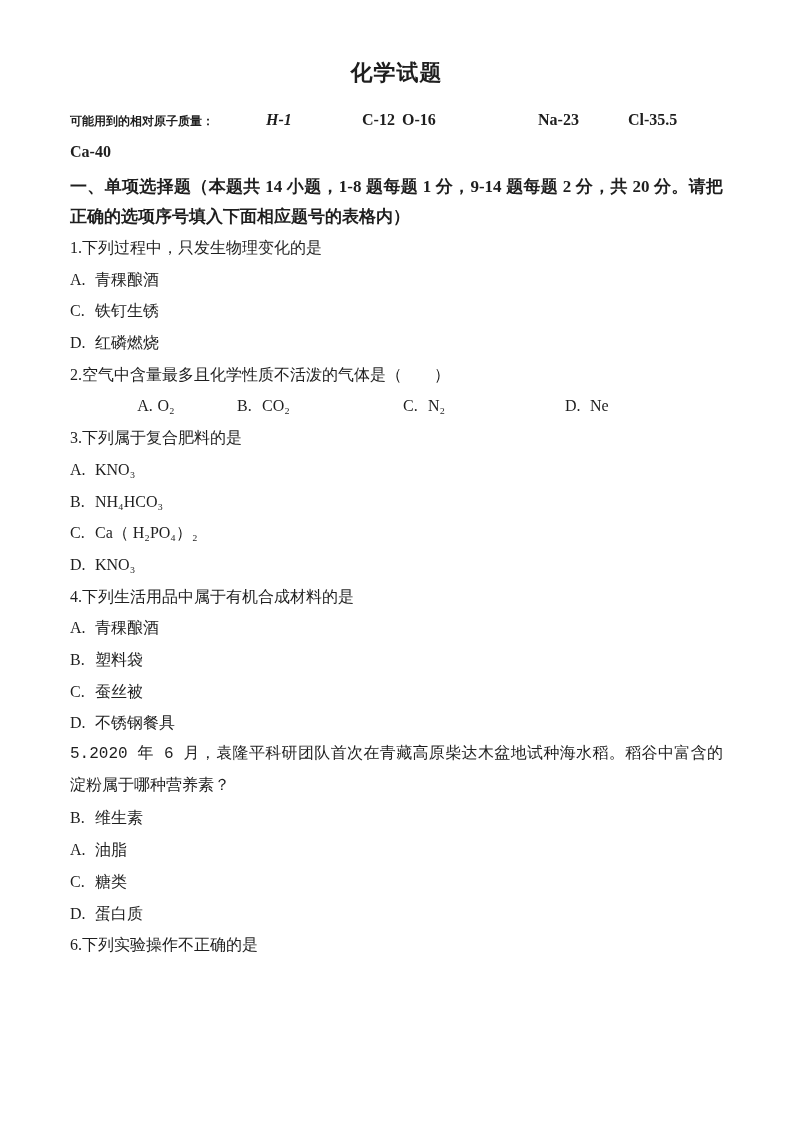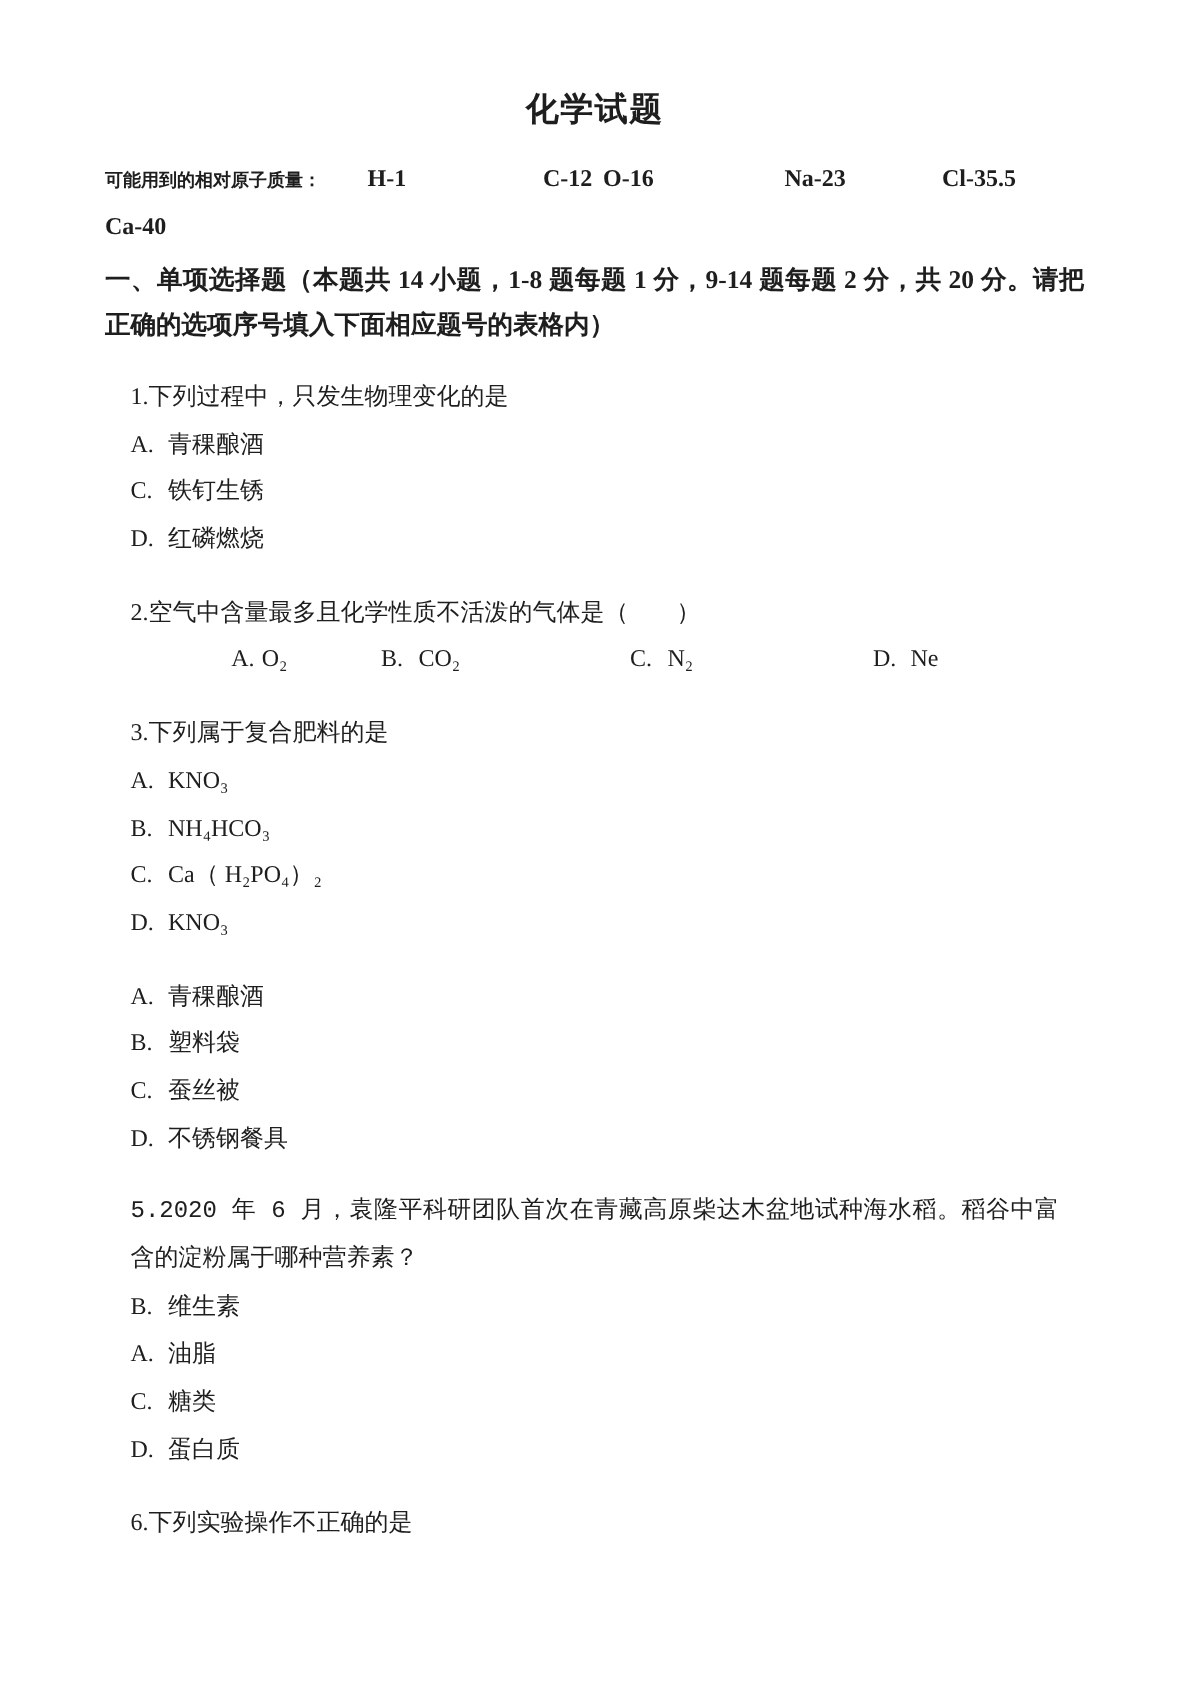--- a/index.html
+++ b/index.html
@@ -36,40 +36,40 @@
     height: 32px;
     line-height: 32px;
     font-weight: bold;
   }
   .masses-label { font-size: 12px; }
   .mass-val {
     position: absolute;
     top: 0;
     font-size: 16px;
   }
-  .mass-0 { left: 175px; }
+  .mass-0 { left: 196px; font-style: italic; }
   .mass-1 { left: 292px; }
   .mass-2 { left: 332px; }
-  .mass-3 { left: 453px; }
+  .mass-3 { left: 468px; }
   .mass-4 { left: 558px; }
   .masses-line2 {
     height: 32px;
     line-height: 32px;
     font-weight: bold;
     font-size: 16px;
   }
   .section-header {
     margin-top: 4px;
     font-size: 17px;
     font-weight: bold;
     line-height: 30px;
     text-align: justify;
     text-justify: inter-ideograph;
   }
-  .q-block { margin: 17px; }
+  .q-block { margin: 0; }
   .q-text {
     font-size: 16px;
     line-height: 31.7px;
     white-space: pre-wrap;
   }
   .q-text.justify {
     text-align: justify;
     white-space: normal;
     font-family: Liberation Mono, monospace;
   }
@@ -141,20 +141,21 @@
     </div>
     <div class="opt-line">
       <span class="opt-label">C.</span><span>Ca（ H₂PO₄）₂</span>
     </div>
     <div class="opt-line">
       <span class="opt-label">D.</span><span>KNO₃</span>
     </div>
   </div>
 
   <div class="q-block">
+    <div class="q-text">4.下列生活用品中属于有机合成材料的是</div>
     <div class="opt-line">
       <span class="opt-label">A.</span><span>青稞酿酒</span>
     </div>
     <div class="opt-line">
       <span class="opt-label">B.</span><span>塑料袋</span>
     </div>
     <div class="opt-line">
       <span class="opt-label">C.</span><span>蚕丝被</span>
     </div>
     <div class="opt-line">

